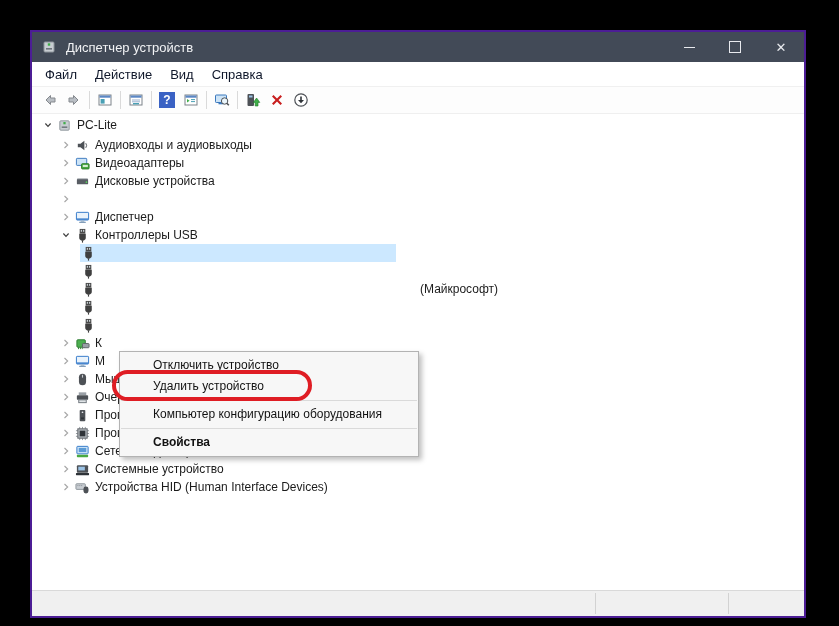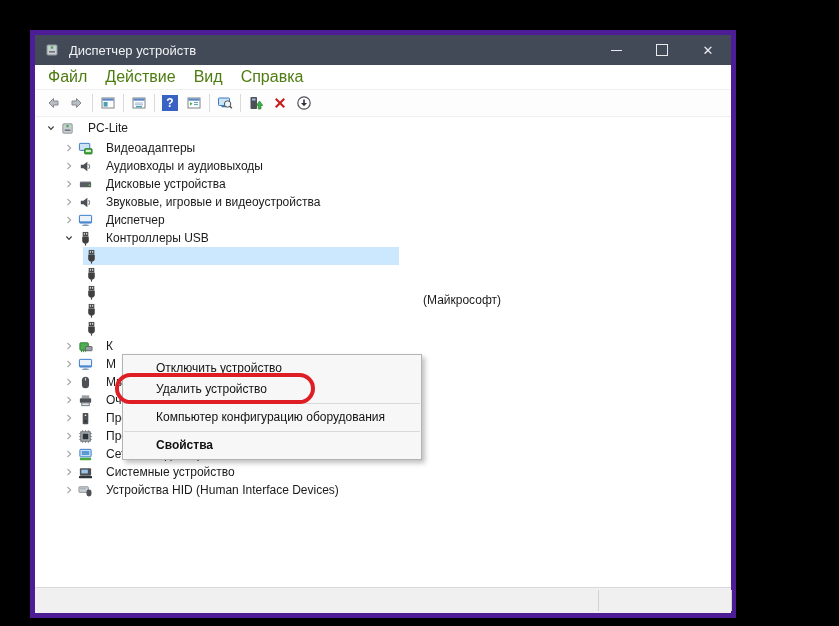--- a/index.html
+++ b/index.html
@@ -1,57 +1,57 @@
 <!DOCTYPE html>
 <html><head>
 <meta charset="utf-8">
 <style>
   html,body{margin:0;padding:0;}
   body{
     width:839px;height:626px;background:#000;position:relative;
     font-family:"Liberation Sans",sans-serif;overflow:hidden;
   }
   .window{
-    position:absolute;left:30px;top:30px;width:706px;height:588px;
-    background:#fff;border:5px solid #4c1d95;box-sizing:border-box;
+    position:absolute;left:30px;top:30px;width:776px;height:588px;
+    background:#fff;border:2px solid #4c1d95;box-sizing:border-box;
     display:flex;flex-direction:column;
   }
   
   .titlebar{height:30px;background:#424a57;display:flex;align-items:center;flex:none;}
   .title-icon{margin-left:9px;display:flex;}
   .title-text{color:#f2f3f5;font-size:13px;margin-left:9px;}
   .win-controls{margin-left:auto;display:flex;height:100%;}
   .win-btn{width:46px;height:100%;display:flex;align-items:center;justify-content:center;}
   .glyph-min{width:11px;height:1px;background:#e8eaee;}
   .glyph-max{width:10px;height:10px;border:1px solid #e8eaee;}
   .glyph-close{color:#e8eaee;font-size:13px;line-height:13px;}
   
   .menubar{height:24px;background:#fff;display:flex;align-items:center;padding-left:4px;
     border-bottom:1px solid #f0f0f0;flex:none;}
-  .menu-item{padding:0 9px;font-size:16px;color:#4d7c0f;height:100%;display:flex;align-items:center;}
+  .menu-item{padding:0 9px;font-size:13px;color:#0f172a;height:100%;display:flex;align-items:center;}
   
   .toolbar{height:26px;background:#fdfdfd;display:flex;align-items:center;padding-left:6px;
     border-bottom:1px solid #efefef;flex:none;}
   .tb-btn{width:24px;height:22px;display:flex;align-items:center;justify-content:center;}
   .tb-sep{width:1px;height:18px;background:#dadada;margin:0 3px;flex:none;}
   .help-badge{width:16px;height:16px;background:#3a62c4;color:#fff;font-weight:bold;
     font-size:12px;display:flex;align-items:center;justify-content:center;}
   
   .tree{flex:1;background:#fff;position:relative;overflow:hidden;}
   .row{display:flex;align-items:center;height:18px;position:relative;}
   .row.root{height:22px;}
   .ind0{width:8px;flex:none;}
   .ind1{width:26px;flex:none;}
   .ind2{width:48px;flex:none;}
   .chev{width:16px;height:16px;flex:none;display:flex;align-items:center;justify-content:center;}
-  .rowbody{display:flex;align-items:center;gap:13px;height:18px;}
+  .rowbody{display:flex;align-items:center;gap:5px;height:18px;}
   .rowbody.selected{background:#cce8ff;width:316px;}
   .ticon{width:16px;height:16px;flex:none;display:flex;align-items:center;justify-content:center;}
   .tlabel{font-size:12px;color:#1b1b1b;white-space:nowrap;}
-  .frag{position:absolute;left:388px;top:2px;font-size:12px;color:#1b1b1b;white-space:nowrap;margin-top:8px;}
+  .frag{position:absolute;left:388px;top:2px;font-size:12px;color:#1b1b1b;white-space:nowrap;}
   
   .ctx{position:absolute;left:87px;top:237px;width:300px;background:#f7f7f7;
     border:1px solid #b3b3b3;box-shadow:3px 3px 5px rgba(0,0,0,.25);
     padding:3px 0;z-index:5;box-sizing:border-box;}
   .ctx-item{height:21px;line-height:21px;padding-left:33px;font-size:12px;color:#121212;white-space:nowrap;}
   .ctx-item.bold{font-weight:bold;}
   .ctx-sep{height:1px;background:#dadada;margin:3px 1px;}
   
   .oval{position:absolute;left:80px;top:256px;width:200px;height:31px;
     border:4px solid #df1d24;border-radius:17px;z-index:6;box-sizing:border-box;}
@@ -192,81 +192,72 @@
     <div class="row">
       <span class="ind1"></span>
       <span class="chev">
         <svg width="12" height="12" viewBox="0 0 16 16">
             <path d="M6 4l4.2 4L6 12" stroke="#a6a6a6" stroke-width="1.5" fill="none"></path>
           </svg>
       </span>
       <span class="rowbody">
         <span class="ticon">
           <svg width="15" height="15" viewBox="0 0 16 16">
+            <path d="M3 6.2v3.6h2.8L10 13V3L5.8 6.2z" fill="#4d5156"></path>
+            <path d="M11.5 5.5q1.8 2.5 0 5" stroke="#4d5156" fill="none"></path>
+          </svg>
+        </span>
+        <span class="tlabel">Аудиовходы и аудиовыходы</span>
+      </span>
+    </div>
+
+    <div class="row">
+      <span class="ind1"></span>
+      <span class="chev">
+        <svg width="12" height="12" viewBox="0 0 16 16">
+            <path d="M6 4l4.2 4L6 12" stroke="#a6a6a6" stroke-width="1.5" fill="none"></path>
+          </svg>
+      </span>
+      <span class="rowbody">
+        <span class="ticon">
+          <svg width="15" height="15" viewBox="0 0 16 16">
             <rect x="1.5" y="2.5" width="11" height="7.5" rx="0.8" fill="#cde4f7" stroke="#3b78bd"></rect>
             <rect x="7" y="8.2" width="8" height="5.6" rx="0.8" fill="#49a942" stroke="#2c7d28"></rect>
             <rect x="8.3" y="9.5" width="5.4" height="2.2" fill="#d9efd7"></rect>
           </svg>
         </span>
         <span class="tlabel">Видеоадаптеры</span>
       </span>
     </div>
 
     <div class="row">
       <span class="ind1"></span>
       <span class="chev">
         <svg width="12" height="12" viewBox="0 0 16 16">
             <path d="M6 4l4.2 4L6 12" stroke="#a6a6a6" stroke-width="1.5" fill="none"></path>
           </svg>
       </span>
       <span class="rowbody">
         <span class="ticon">
           <svg width="15" height="15" viewBox="0 0 16 16">
-            <path d="M3 6.2v3.6h2.8L10 13V3L5.8 6.2z" fill="#4d5156"></path>
-            <path d="M11.5 5.5q1.8 2.5 0 5" stroke="#4d5156" fill="none"></path>
-          </svg>
-        </span>
-        <span class="tlabel">Аудиовходы и аудиовыходы</span>
-      </span>
-    </div>
-
-    <div class="row">
-      <span class="ind1"></span>
-      <span class="chev">
-        <svg width="12" height="12" viewBox="0 0 16 16">
-            <path d="M6 4l4.2 4L6 12" stroke="#a6a6a6" stroke-width="1.5" fill="none"></path>
-          </svg>
-      </span>
-      <span class="rowbody">
-        <span class="ticon">
-          <svg width="15" height="15" viewBox="0 0 16 16">
             <rect x="2" y="4.8" width="12" height="2" rx="1" fill="#7d838a"></rect>
             <rect x="2" y="5.8" width="12" height="5.2" rx="1" fill="#585d63"></rect>
             <circle cx="12.2" cy="8.7" r="0.9" fill="#58d058"></circle>
           </svg>
         </span>
         <span class="tlabel">Дисковые устройства</span>
       </span>
     </div>
 
     <div class="row">
       <span class="ind1"></span>
       <span class="chev">
         <svg width="12" height="12" viewBox="0 0 16 16">
             <path d="M6 4l4.2 4L6 12" stroke="#a6a6a6" stroke-width="1.5" fill="none"></path>
           </svg>
-      </span>
-      <span class="rowbody">
-        <span class="ticon">
-          <svg width="15" height="15" viewBox="0 0 16 16">
-            <path d="M3 6.2v3.6h2.8L10 13V3L5.8 6.2z" fill="#4d5156"></path>
-            <path d="M11.5 5.5q1.8 2.5 0 5" stroke="#4d5156" fill="none"></path>
-          </svg>
-        </span>
-        <span class="tlabel">Звуковые, игровые и видеоустройства</span>
       </span>
     </div>
 
 
     <div class="row">
       <span class="ind1"></span>
       <span class="chev">
         <svg width="12" height="12" viewBox="0 0 16 16">
             <path d="M6 4l4.2 4L6 12" stroke="#a6a6a6" stroke-width="1.5" fill="none"></path>
           </svg>

